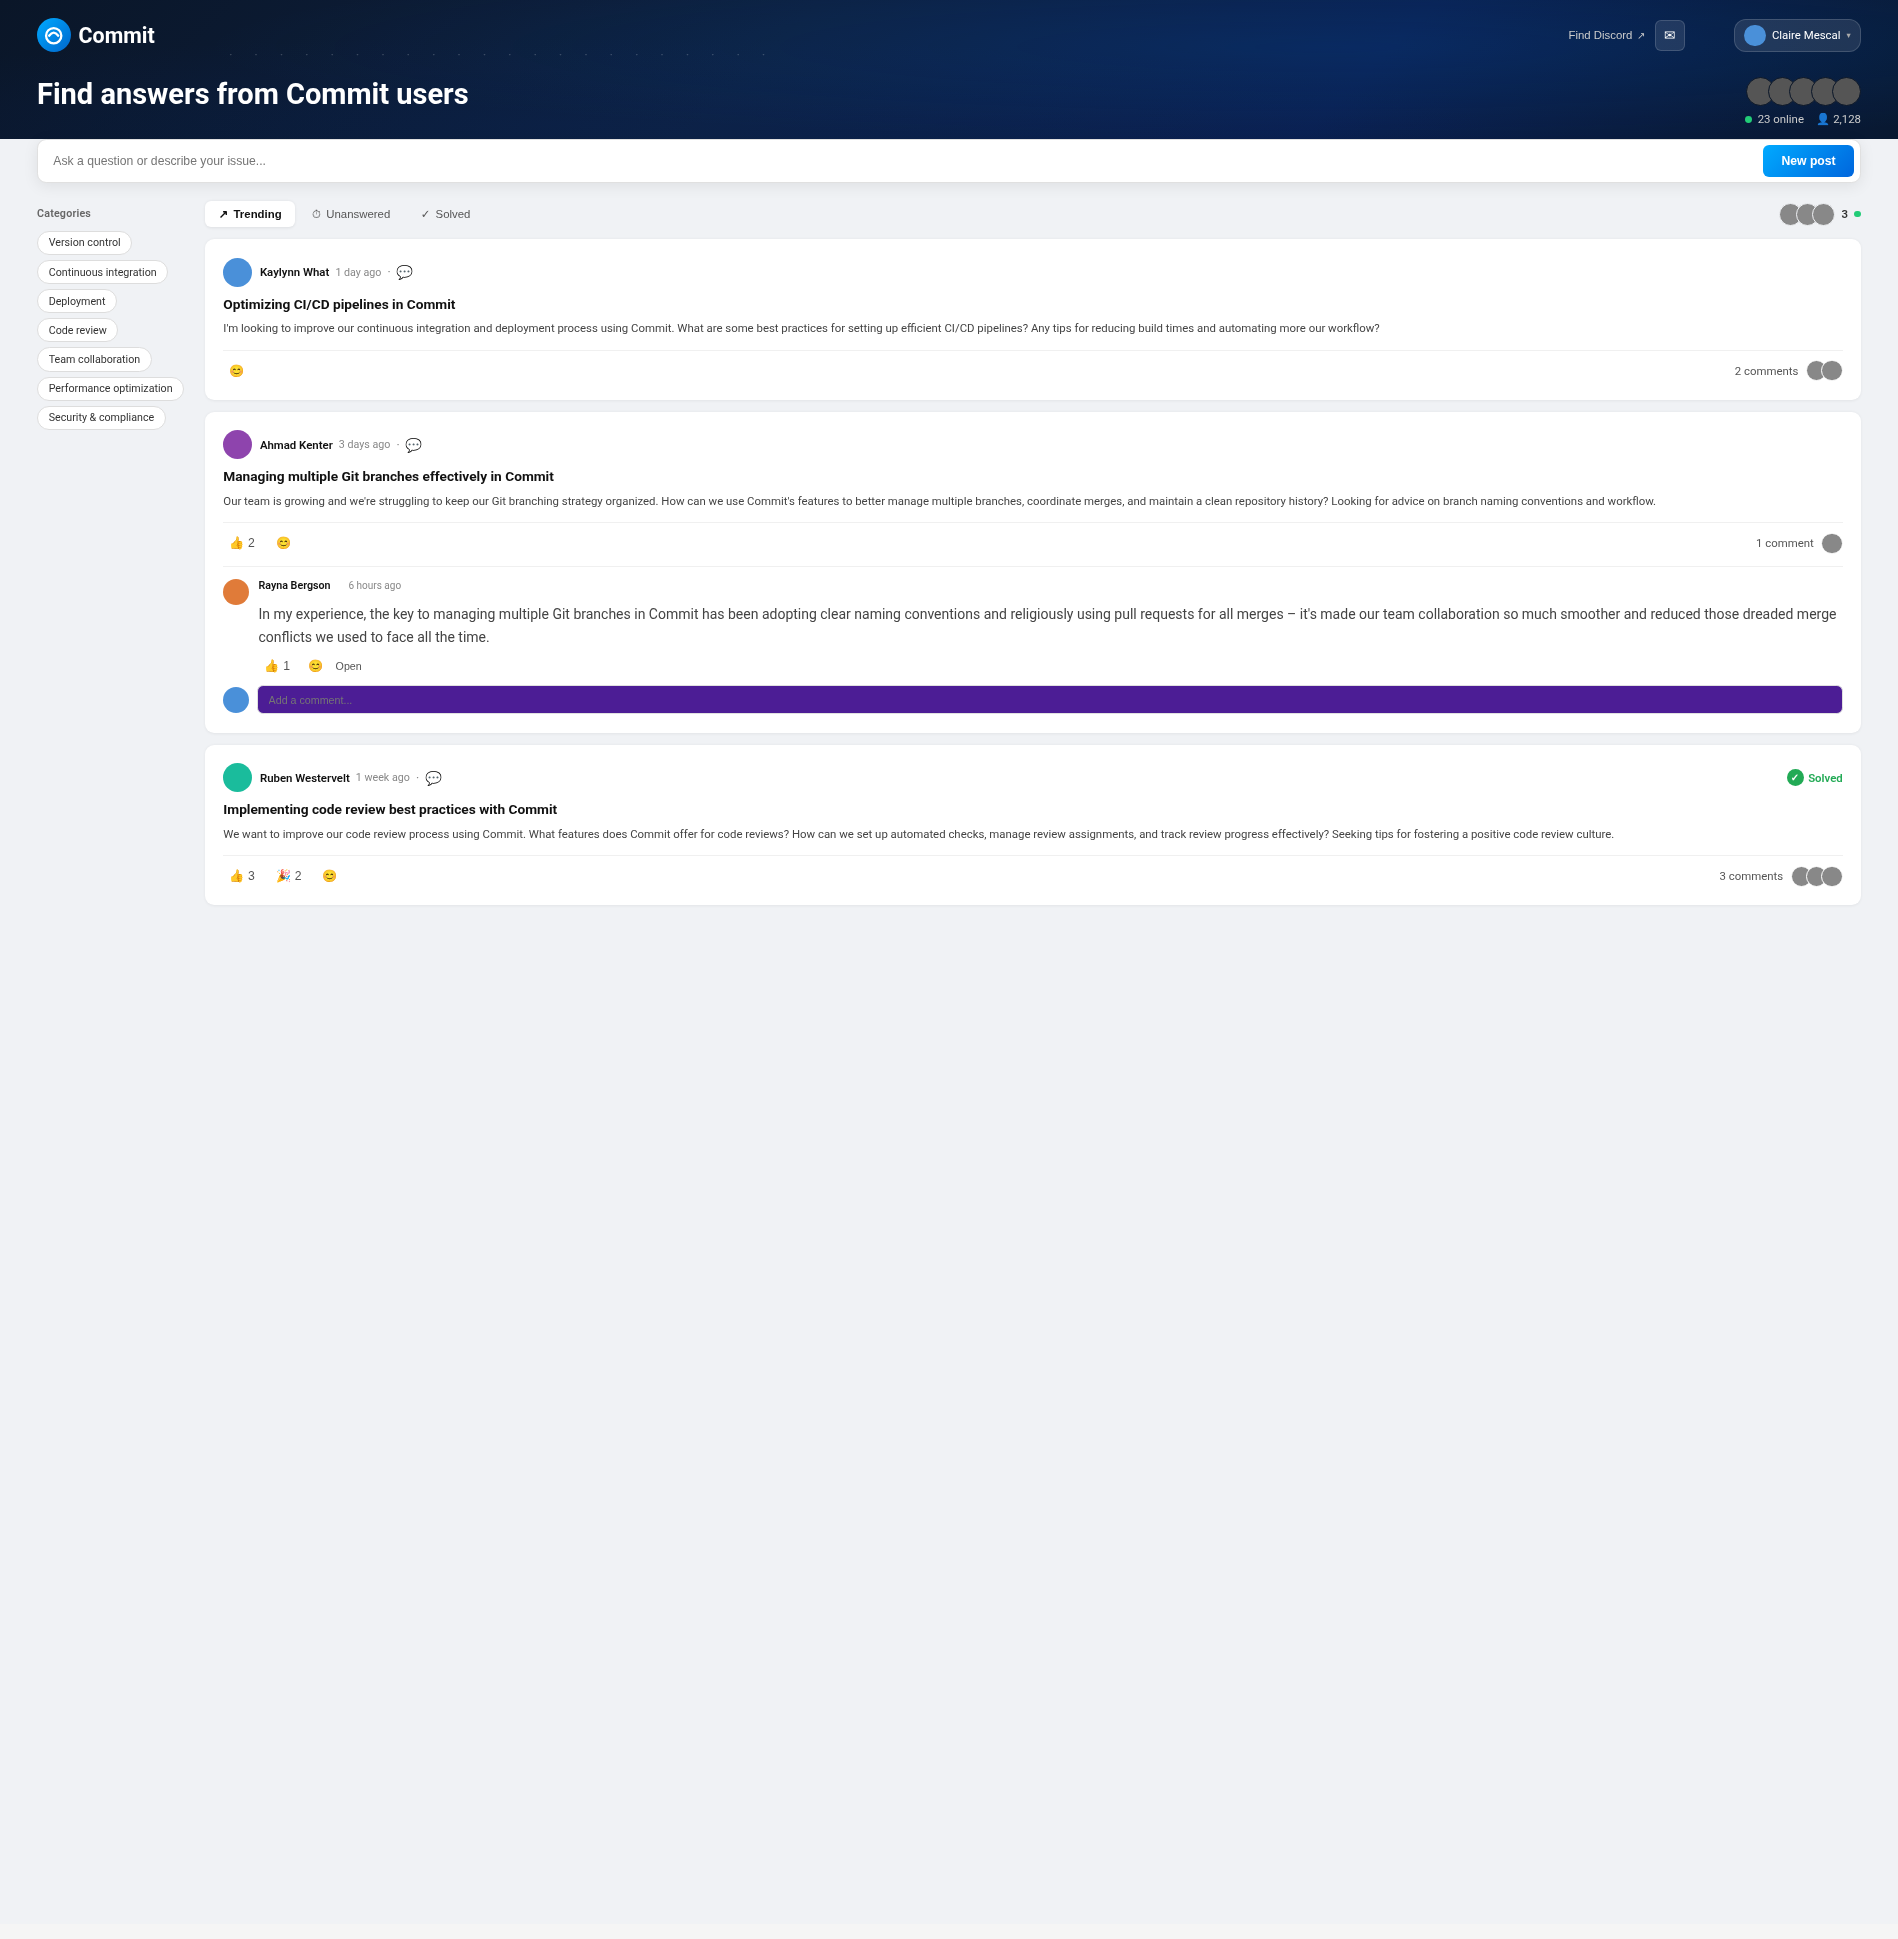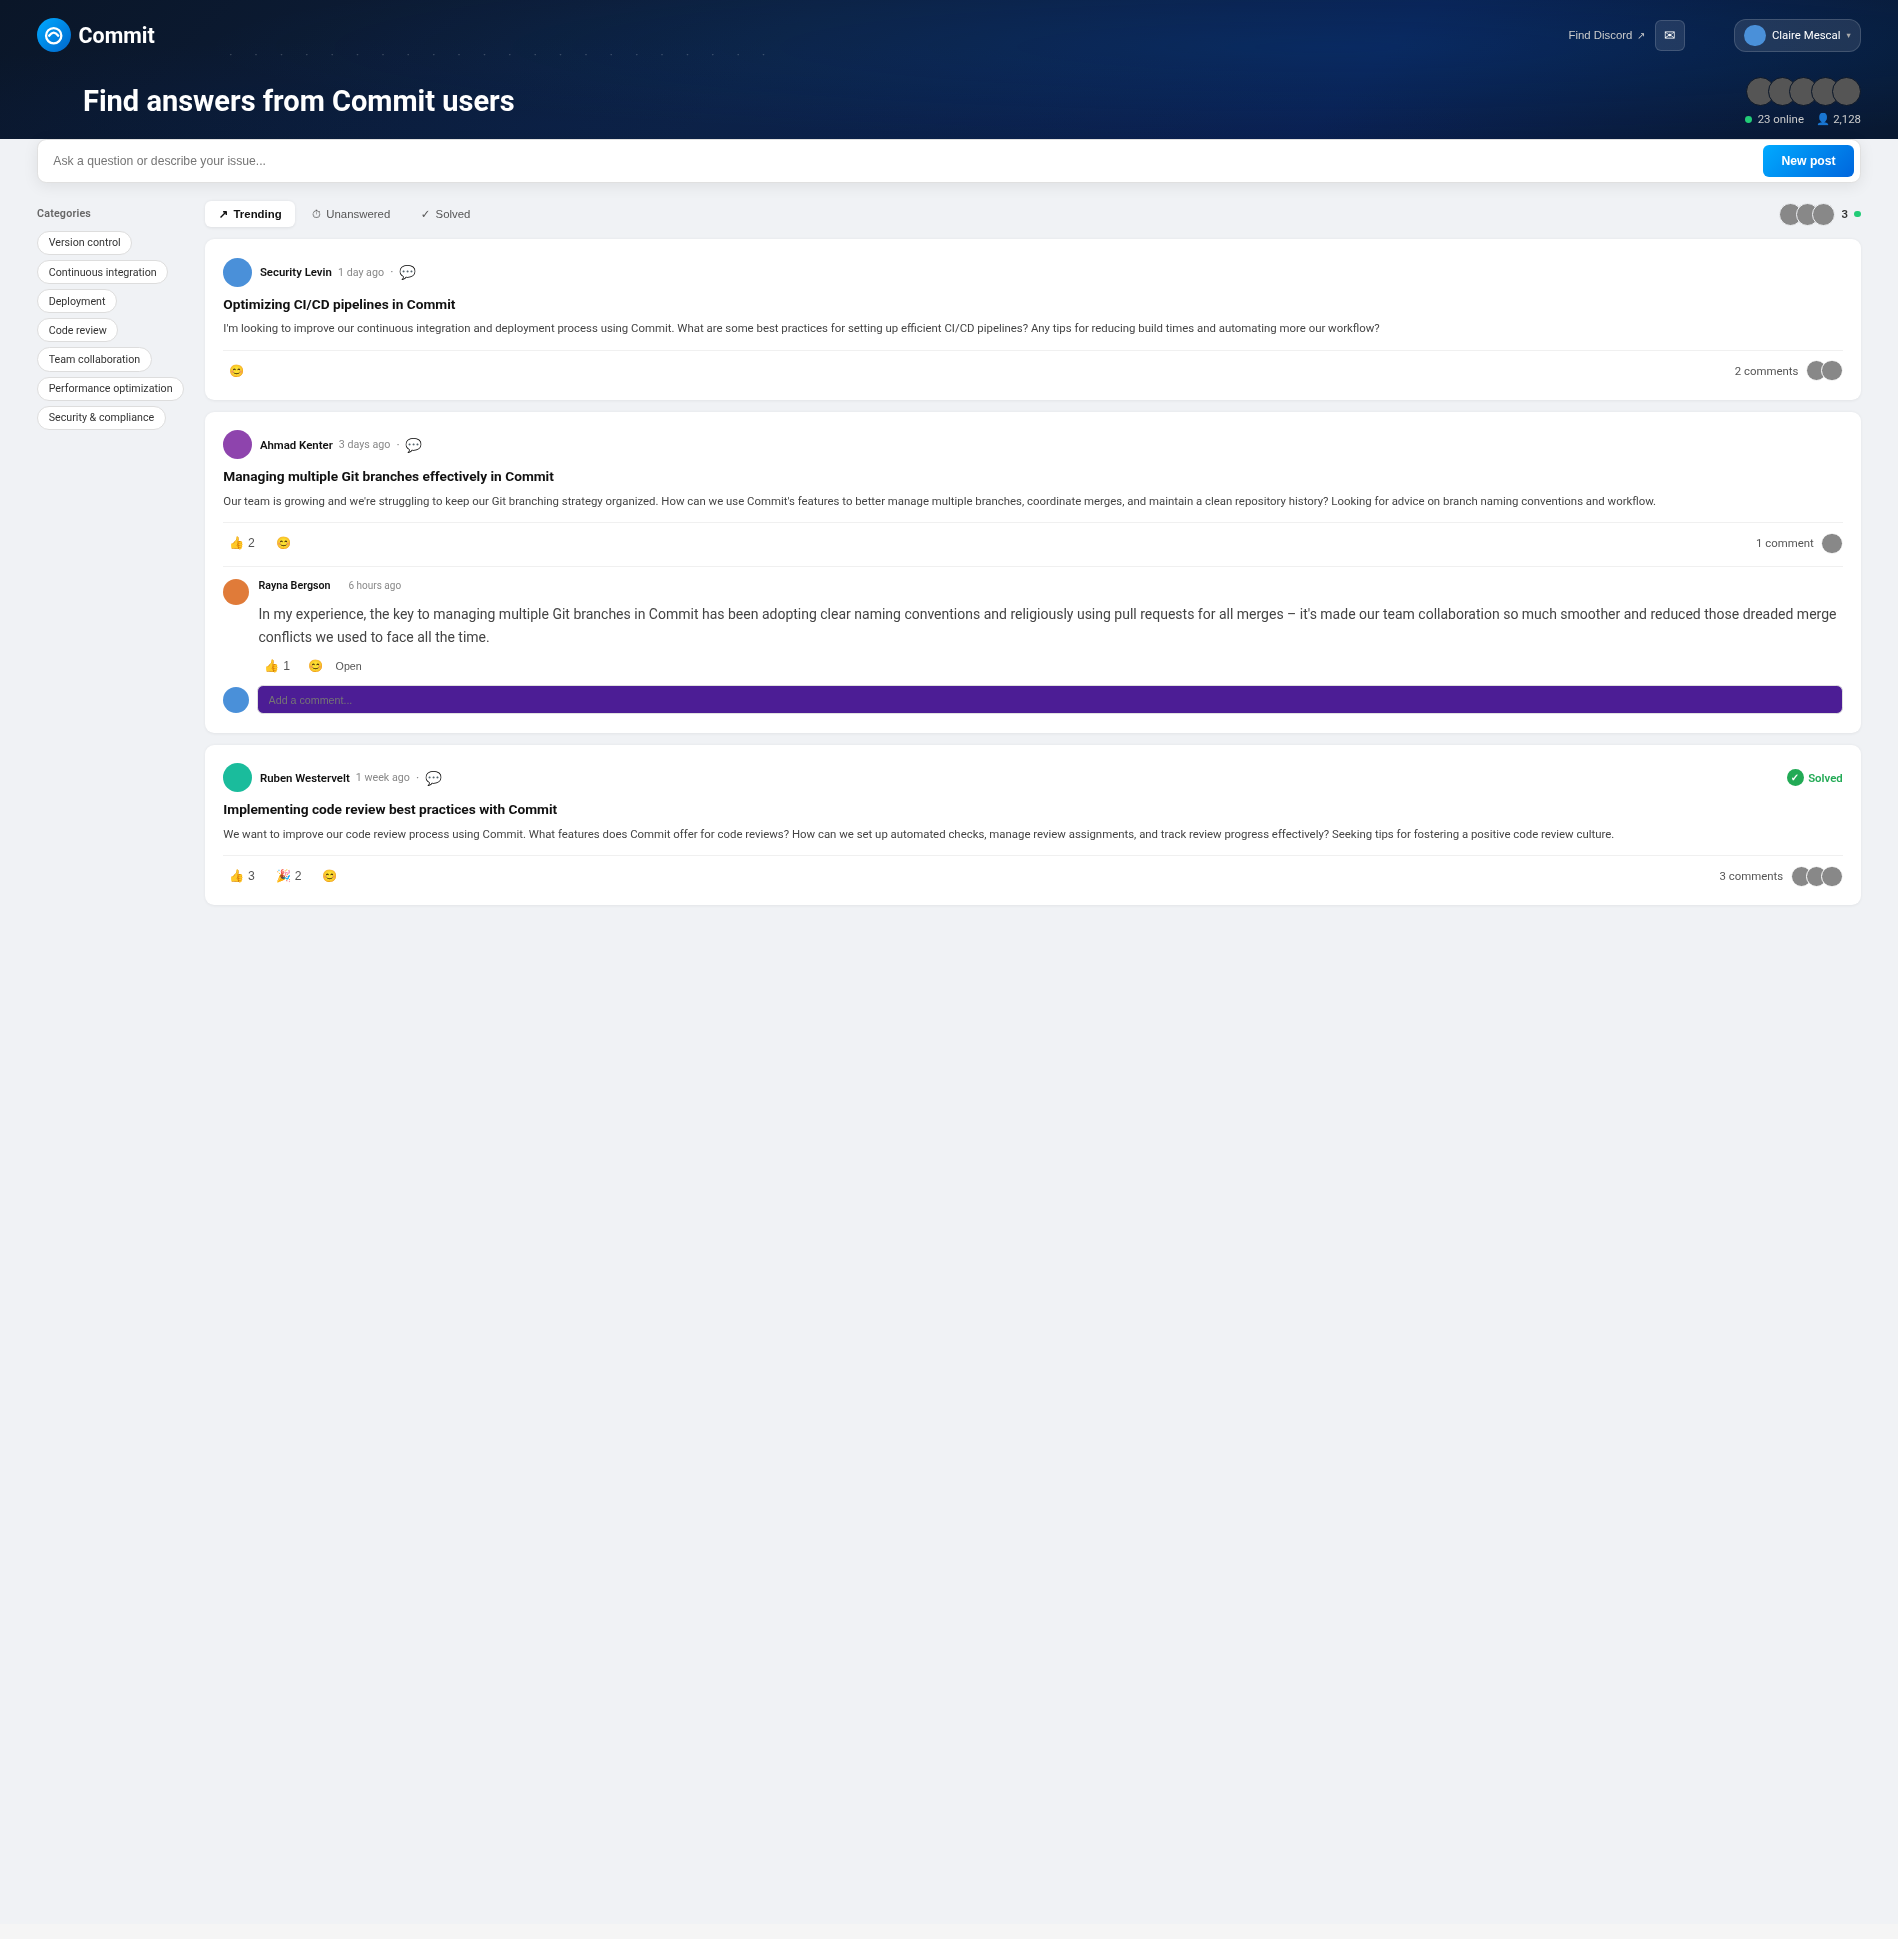--- a/index.html
+++ b/index.html
@@ -60,22 +60,22 @@
       background: rgba(255,255,255,0.1); border: 0.8px solid rgba(255,255,255,0.15);
       border-radius: 12px; padding: 4.6px 9.2px; color: #fff; cursor: pointer; font-size: 11.4px; margin-left: 40px;
     }
     .user-avatar-small {
       width: 21.4px; height: 21.4px; border-radius: 50%; overflow: hidden;
       background: #888;
     }
     .chevron-icon { font-size: 8.4px; color: #aaa; }
 
     .hero-bottom {
-      display: flex; justify-content: space-between; align-items: center;
-      position: relative; z-index: 1; margin-top: 18.3px; margin-left: 46px;
+      display: flex; justify-content: space-between; align-items: flex-start;
+      position: relative; z-index: 1; margin-top: 18.3px;
     }
     .hero-title { color: #fff; font-size: 29px; font-weight: 700; }
 
     .community-panel { text-align: right; }
     .avatar-stack { display: flex; justify-content: flex-end; margin-bottom: 6.1px; }
     .avatar-stack .av {
       width: 29px; height: 29px; border-radius: 50%; border: 1.5px solid #0a1628;
       margin-left: -7.6px; overflow: hidden; background: #555;
       display: flex; align-items: center; justify-content: center;
       font-size: 11.4px; color: #fff;
@@ -325,21 +325,21 @@
         </div>
         <span class="online-count">3</span>
         <span class="live-dot"></span>
       </div>
     </div>
 
     <div class="post-card">
       <div class="post-header">
         <div class="post-avatar av-blue"></div>
         <div class="post-meta">
-          <span class="post-author">Security Levin</span>
+          <span class="post-author">Kaylynn What</span>
           <span class="post-time">1 day ago</span>
           <span class="post-dot">·</span>
           <span class="discord-badge">💬</span>
         </div>
       </div>
       <div class="post-title">Optimizing CI/CD pipelines in Commit</div>
       <div class="post-body">I'm looking to improve our continuous integration and deployment process using Commit. What are some best practices for setting up efficient CI/CD pipelines? Any tips for reducing build times and automating more our workflow?</div>
       <div class="post-footer">
         <div class="reactions">
           <button class="reaction-btn">😊</button>

